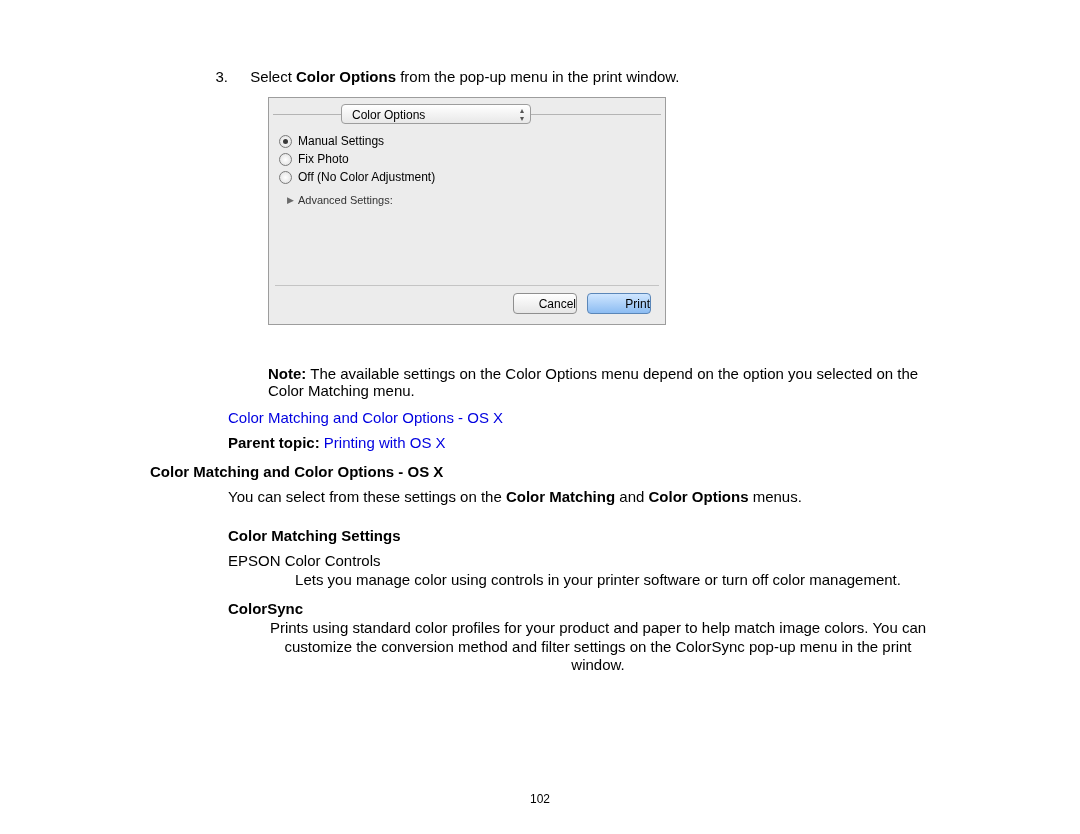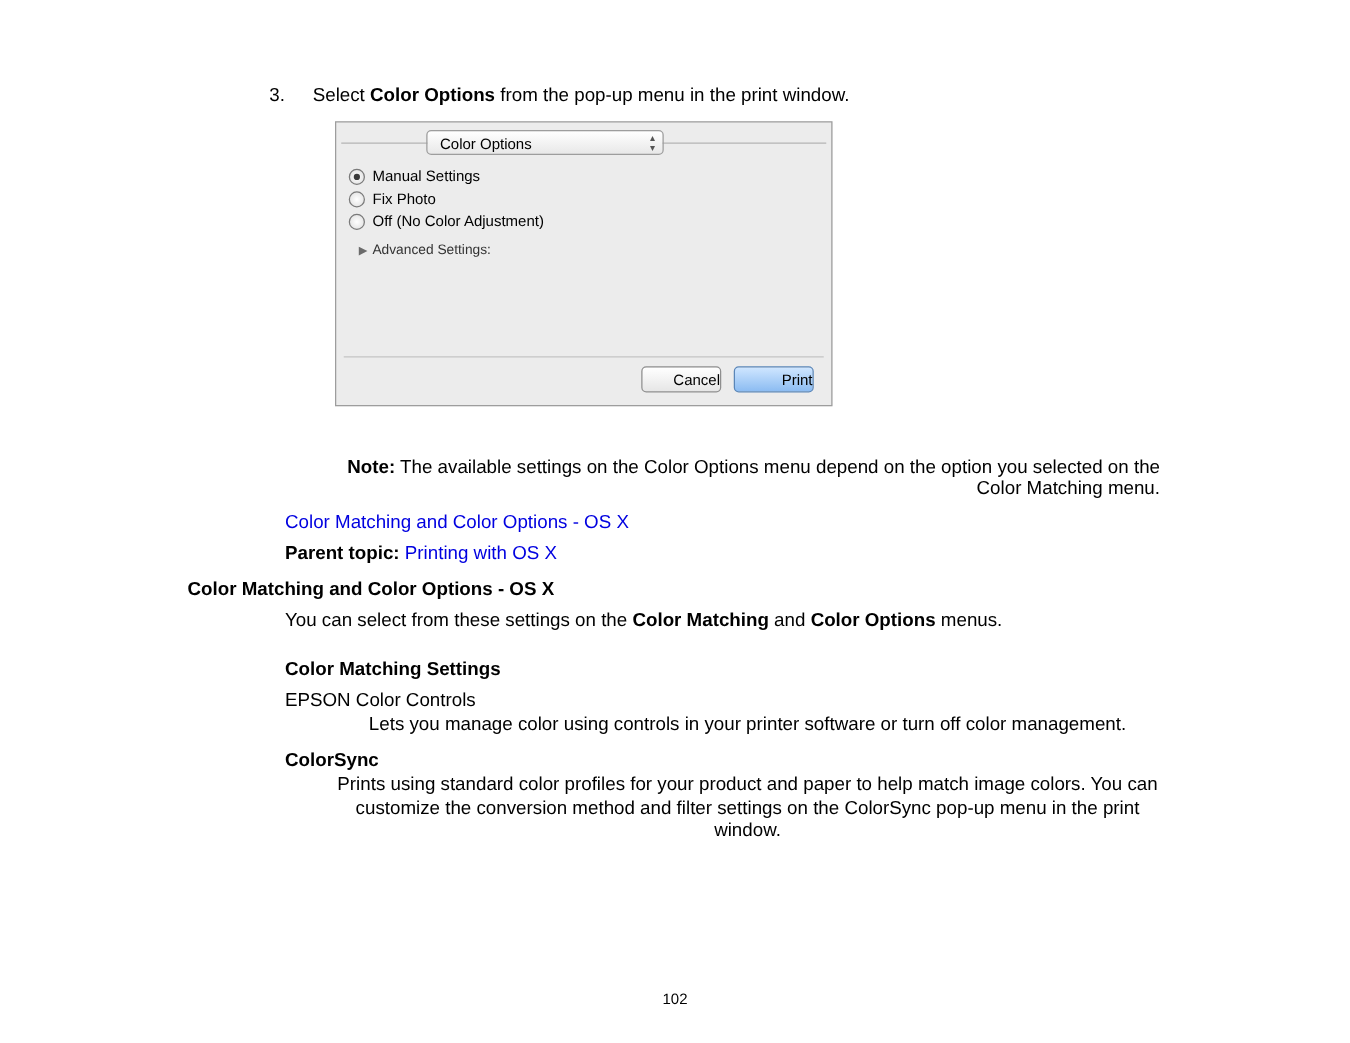--- a/index.html
+++ b/index.html
@@ -136,21 +136,21 @@
     right: 88px;
     background: linear-gradient(#ffffff,#e6e6e6);
   }
   .dialog .btn.print {
     right: 14px;
     background: linear-gradient(#cfe6ff,#8cbcf2);
     border-color: #5a86b8;
   }
 
   
-  .note-block { margin: 40px 0 10px 118px; width: 660px; text-align: right; }
+  .note-block { margin: 40px 0 10px 118px; width: 660px; }
   .step4      { margin: 18px 0 0 0; }
   .link-block { margin: 10px 0 0 78px; }
   .parent-block { margin: 8px 0 0 78px; }
   .h-subsection { margin: 12px 0 0 0; font-weight: 700; }
   .para1 { margin: 8px 0 0 78px; width: 700px; }
   .h-sub2 { margin: 22px 0 0 78px; font-weight: 700; }
   .h-sub3 { margin: 8px 0 0 78px; font-weight: 400; }
   .para-indent { margin: 2px 0 0 108px; width: 680px; line-height: 1.25; text-align: center; }
   .h-sub4 { margin: 10px 0 0 78px; font-weight: 700; }
 

